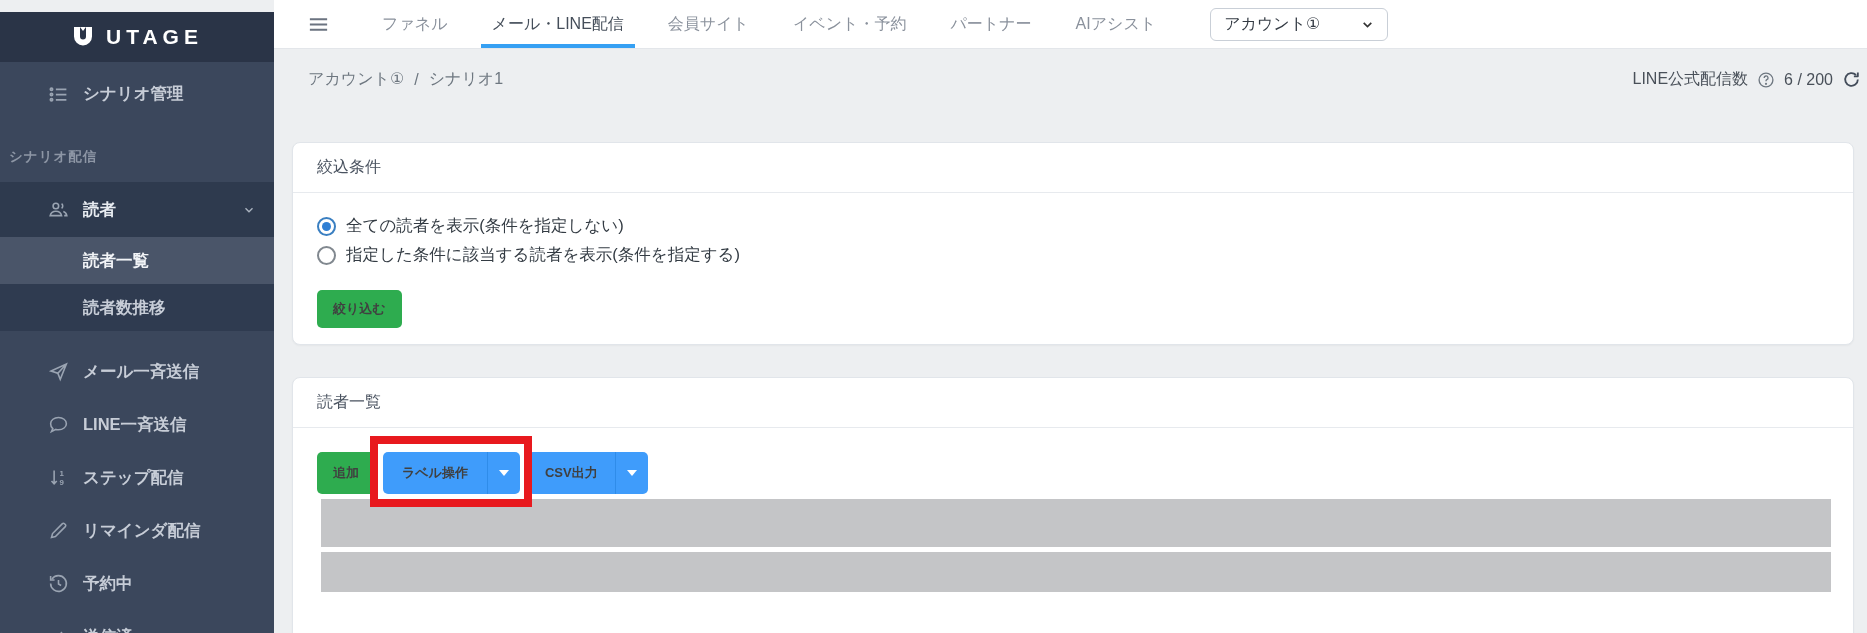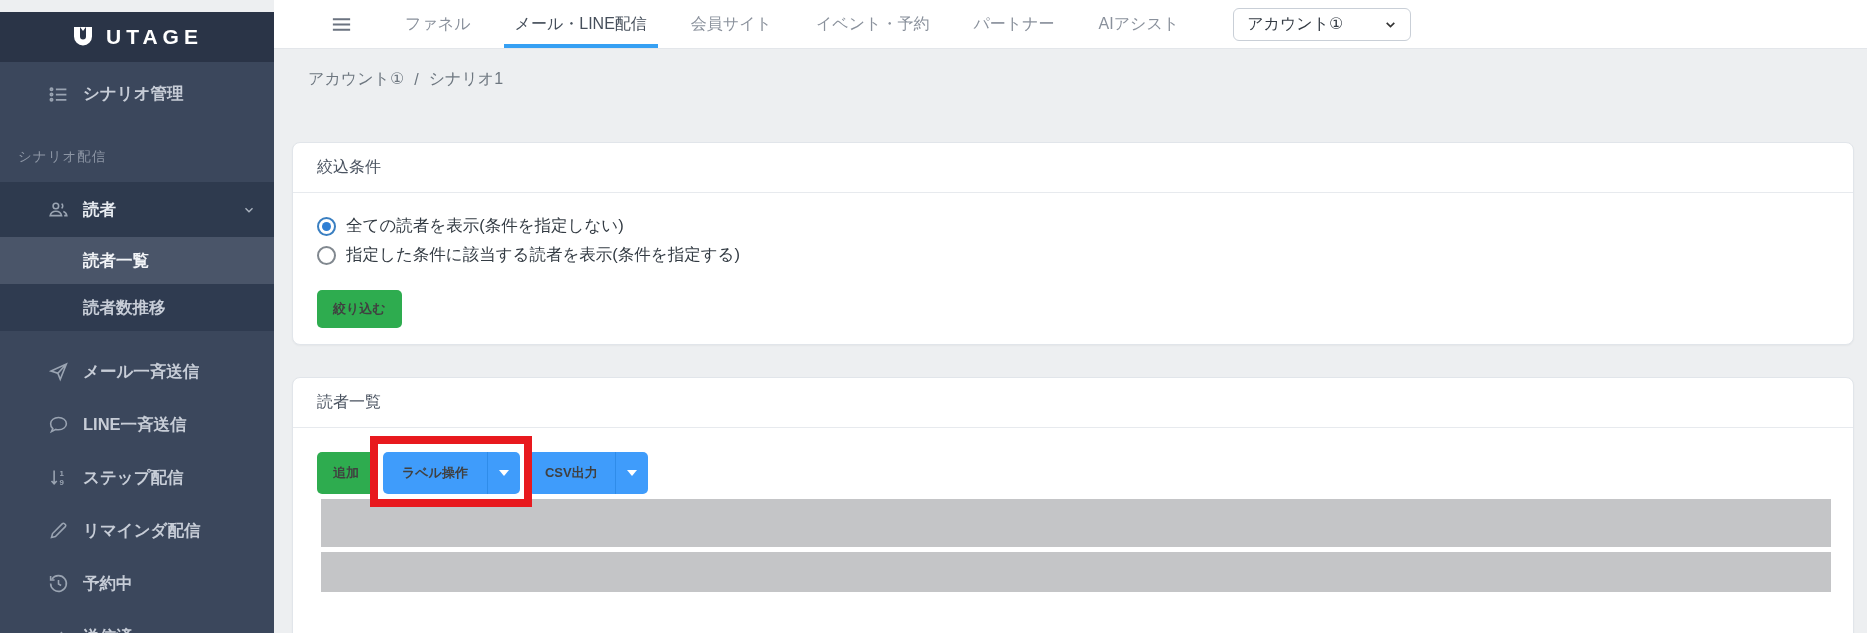--- a/index.html
+++ b/index.html
@@ -9,31 +9,31 @@
     background:#edeff1; position:relative; overflow:hidden; color:#343b44;
   }
   
   .sidebar { position:absolute; left:0; top:12px; width:274px; height:633px; background:#3b475c; }
   .logo-bar { height:50px; background:#2a3447; display:flex; align-items:center; justify-content:center; gap:11px; color:#fff; }
   .logo-text { font-size:21px; font-weight:bold; letter-spacing:5px; }
   .side-item { height:53px; display:flex; align-items:center; font-size:16.5px; font-weight:bold; color:#c7cdd7; cursor:pointer;padding-left:33px; }
   .side-item .ico { width:50px; display:flex; justify-content:center; flex:0 0 50px; color:#9aa4b2; }
   .side-item .lbl { padding-left:0; }
   .side-item.first { margin-top:6px; height:52px; }
-  .side-section { margin-top:28px; padding-left:18px; font-size:13.5px; font-weight:normal; color:#8d96a5; letter-spacing:1px; }
+  .side-section { margin-top:28px; padding-left:9px; font-size:13.5px; font-weight:bold; color:#8d96a5; letter-spacing:1px; }
   .side-item.parent-active { margin-top:16px; height:55px; background:#2e3a4e; color:#e8ecf1; }
   .side-item.sub { height:47px; }
   .side-item.sub .ico { visibility:hidden; }
   .side-item.sub-highlight { background:#4a5569; color:#f2f4f7; }
   .side-item.sub-dark { background:#2f3b50; }
   .side-item.gap-top { margin-top:14px; }
   .side-item .chev { margin-left:auto; margin-right:18px; color:#aab3bf; display:flex; }
   
   .topnav { position:absolute; left:274px; top:0; width:1593px; height:49px; background:#fff;
-    border-bottom:1px solid #e3e6ea; display:flex; align-items:center; padding-left:56px; }
+    border-bottom:1px solid #e3e6ea; display:flex; align-items:center; padding-left:33px; }
   .hamburger { color:#6b7380; margin-right:30px; display:flex; cursor:pointer; }
   .nav-items { display:flex; height:48px; }
   .nav-item { display:flex; align-items:center; padding:0 11px; margin:0 11px; font-size:16px; color:#8a919c; cursor:pointer; }
   .nav-item.active { color:#454e5a; box-shadow:inset 0 -4px 0 #36a0f3; }
   .account-select { margin-left:32px; width:178px; height:33px; border:1px solid #c9cfd7; border-radius:6px;
     background:#fff; display:flex; align-items:center; justify-content:space-between; padding:0 13px;
     font-size:16px; color:#343b44; cursor:pointer; }
   
   .crumb-bar { position:absolute; left:274px; top:49px; width:1593px; height:61px; display:flex;
     align-items:center; padding:0 6px 0 34px; font-size:16px; color:#6e7780; }
@@ -222,20 +222,37 @@
           <path d="M5 9l7 7 7-7"></path>
         </svg>
     </span>
   </div>
 </header>
 
 <div class="crumb-bar">
   <span>アカウント①</span>
   <span class="crumb-sep">/</span>
   <span>シナリオ1</span>
+  <div class="quota">
+    <span>LINE公式配信数</span>
+    <span class="q-ico">
+      <svg width="18" height="18" viewBox="0 0 24 24" fill="none" stroke="currentColor" stroke-width="1.8">
+          <circle cx="12" cy="12" r="9.2"></circle>
+          <path d="M9.5 9.2a2.6 2.6 0 1 1 3.6 2.4c-.8.4-1.1.9-1.1 1.9"></path>
+          <circle cx="12" cy="17" r="0.6" fill="currentColor"></circle>
+        </svg>
+    </span>
+    <span>6 / 200</span>
+    <span class="r-ico">
+      <svg width="19" height="19" viewBox="0 0 24 24" fill="none" stroke="currentColor" stroke-width="2.3">
+          <path d="M20 12a8 8 0 1 1-2.3-5.7"></path>
+          <path d="M20 3v5h-5" stroke-linejoin="round"></path>
+        </svg>
+    </span>
+  </div>
 </div>
 
 <section class="card card-filter">
   <div class="card-header">絞込条件</div>
   <div class="card-body">
     <div class="radio-row">
       <span class="radio on"></span>
       <span>全ての読者を表示(条件を指定しない)</span>
     </div>
     <div class="radio-row">

